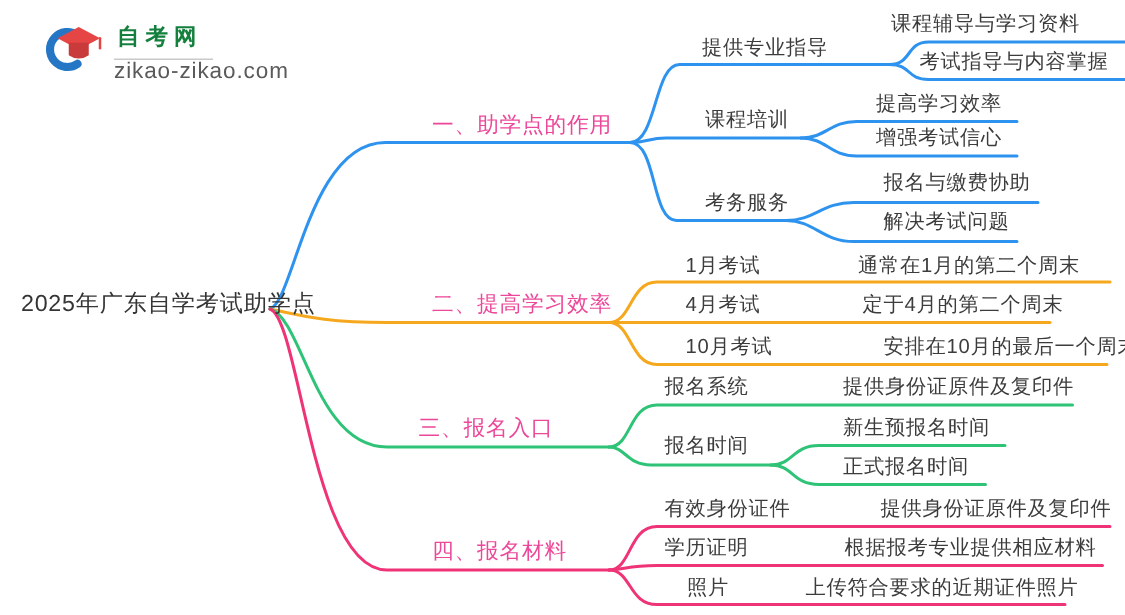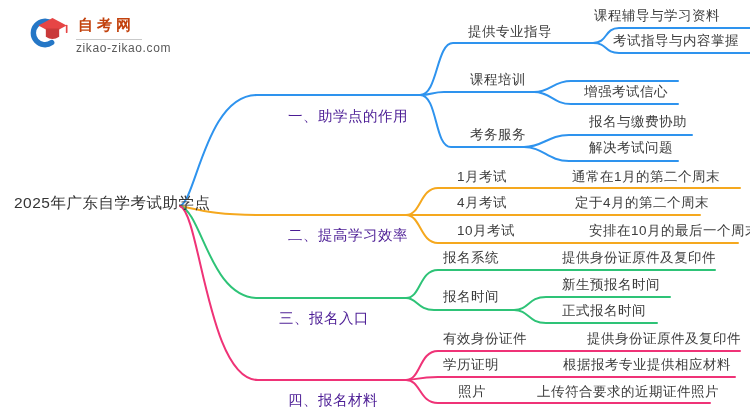--- a/index.html
+++ b/index.html
@@ -5,28 +5,28 @@
   html,body{margin:0;padding:0;background:#fff;}
   #stage{
     position:relative;width:750px;height:410px;background:#ffffff;
     font-family:"Liberation Sans","DejaVu Sans",sans-serif;overflow:hidden;
   }
   #wires{position:absolute;left:0;top:0;width:750px;height:410px;}
   .lbl{
     position:absolute;white-space:nowrap;color:#3c3c3c;font-size:13.5px;
     line-height:16px;letter-spacing:0.5px;
   }
-  .lbl.main{font-size:14.5px;color:#4c1d95;margin-top:32px;}
+  .lbl.main{font-size:14.5px;color:#ec4899;}
   .lbl.root{font-size:15.5px;color:#353535;letter-spacing:0.5px;}
   
   #logo{position:absolute;left:30px;top:11px;display:flex;align-items:center;}
   #logo .txt{margin-left:6px;display:flex;flex-direction:column;}
-  #logo .site{font-size:15px;font-weight:bold;color:#c2410c;letter-spacing:4px;line-height:20px;padding:2px 0 3px 2px;}
+  #logo .site{font-size:15px;font-weight:bold;color:#15803d;letter-spacing:4px;line-height:20px;padding:2px 0 3px 2px;}
   #logo .rule{height:1px;background:#c9c9c9;width:66px;margin:1px 0 2px 0;}
-  #logo .domain{font-size:12px;color:#5a5a5a;letter-spacing:0.6px;line-height:12px;text-align:center;}
+  #logo .domain{font-size:15px;color:#5a5a5a;letter-spacing:0.6px;line-height:12px;text-align:center;}
 </style>
 </head>
 <body>
 
 <div id="stage">
 
   <svg id="wires" viewBox="0 0 750 410" fill="none" stroke-width="2" stroke-linecap="round">
     <g stroke="#2e93ee">
       <path d="M180,206 C196,201 206,95 257,95 L420,95"></path>
       <path d="M420,95 C438,95 436,43 453,43 L593,43"></path>
@@ -74,20 +74,21 @@
     </div>
   </div>
 
   <span class="lbl root" style="left:14px;top:195px">2025年广东自学考试助学点</span>
 
   <span class="lbl main" style="left:288px;top:76px">一、助学点的作用</span>
   <span class="lbl" style="left:468px;top:24px">提供专业指导</span>
   <span class="lbl" style="left:594px;top:8px">课程辅导与学习资料</span>
   <span class="lbl" style="left:613px;top:33px">考试指导与内容掌握</span>
   <span class="lbl" style="left:470px;top:72px">课程培训</span>
+  <span class="lbl" style="left:584px;top:61px">提高学习效率</span>
   <span class="lbl" style="left:584px;top:84px">增强考试信心</span>
   <span class="lbl" style="left:470px;top:127px">考务服务</span>
   <span class="lbl" style="left:589px;top:114px">报名与缴费协助</span>
   <span class="lbl" style="left:589px;top:140px">解决考试问题</span>
 
   <span class="lbl main" style="left:288px;top:195px">二、提高学习效率</span>
   <span class="lbl" style="left:457px;top:169px">1月考试</span>
   <span class="lbl" style="left:572px;top:169px">通常在1月的第二个周末</span>
   <span class="lbl" style="left:457px;top:195px">4月考试</span>
   <span class="lbl" style="left:575px;top:195px">定于4月的第二个周末</span>

